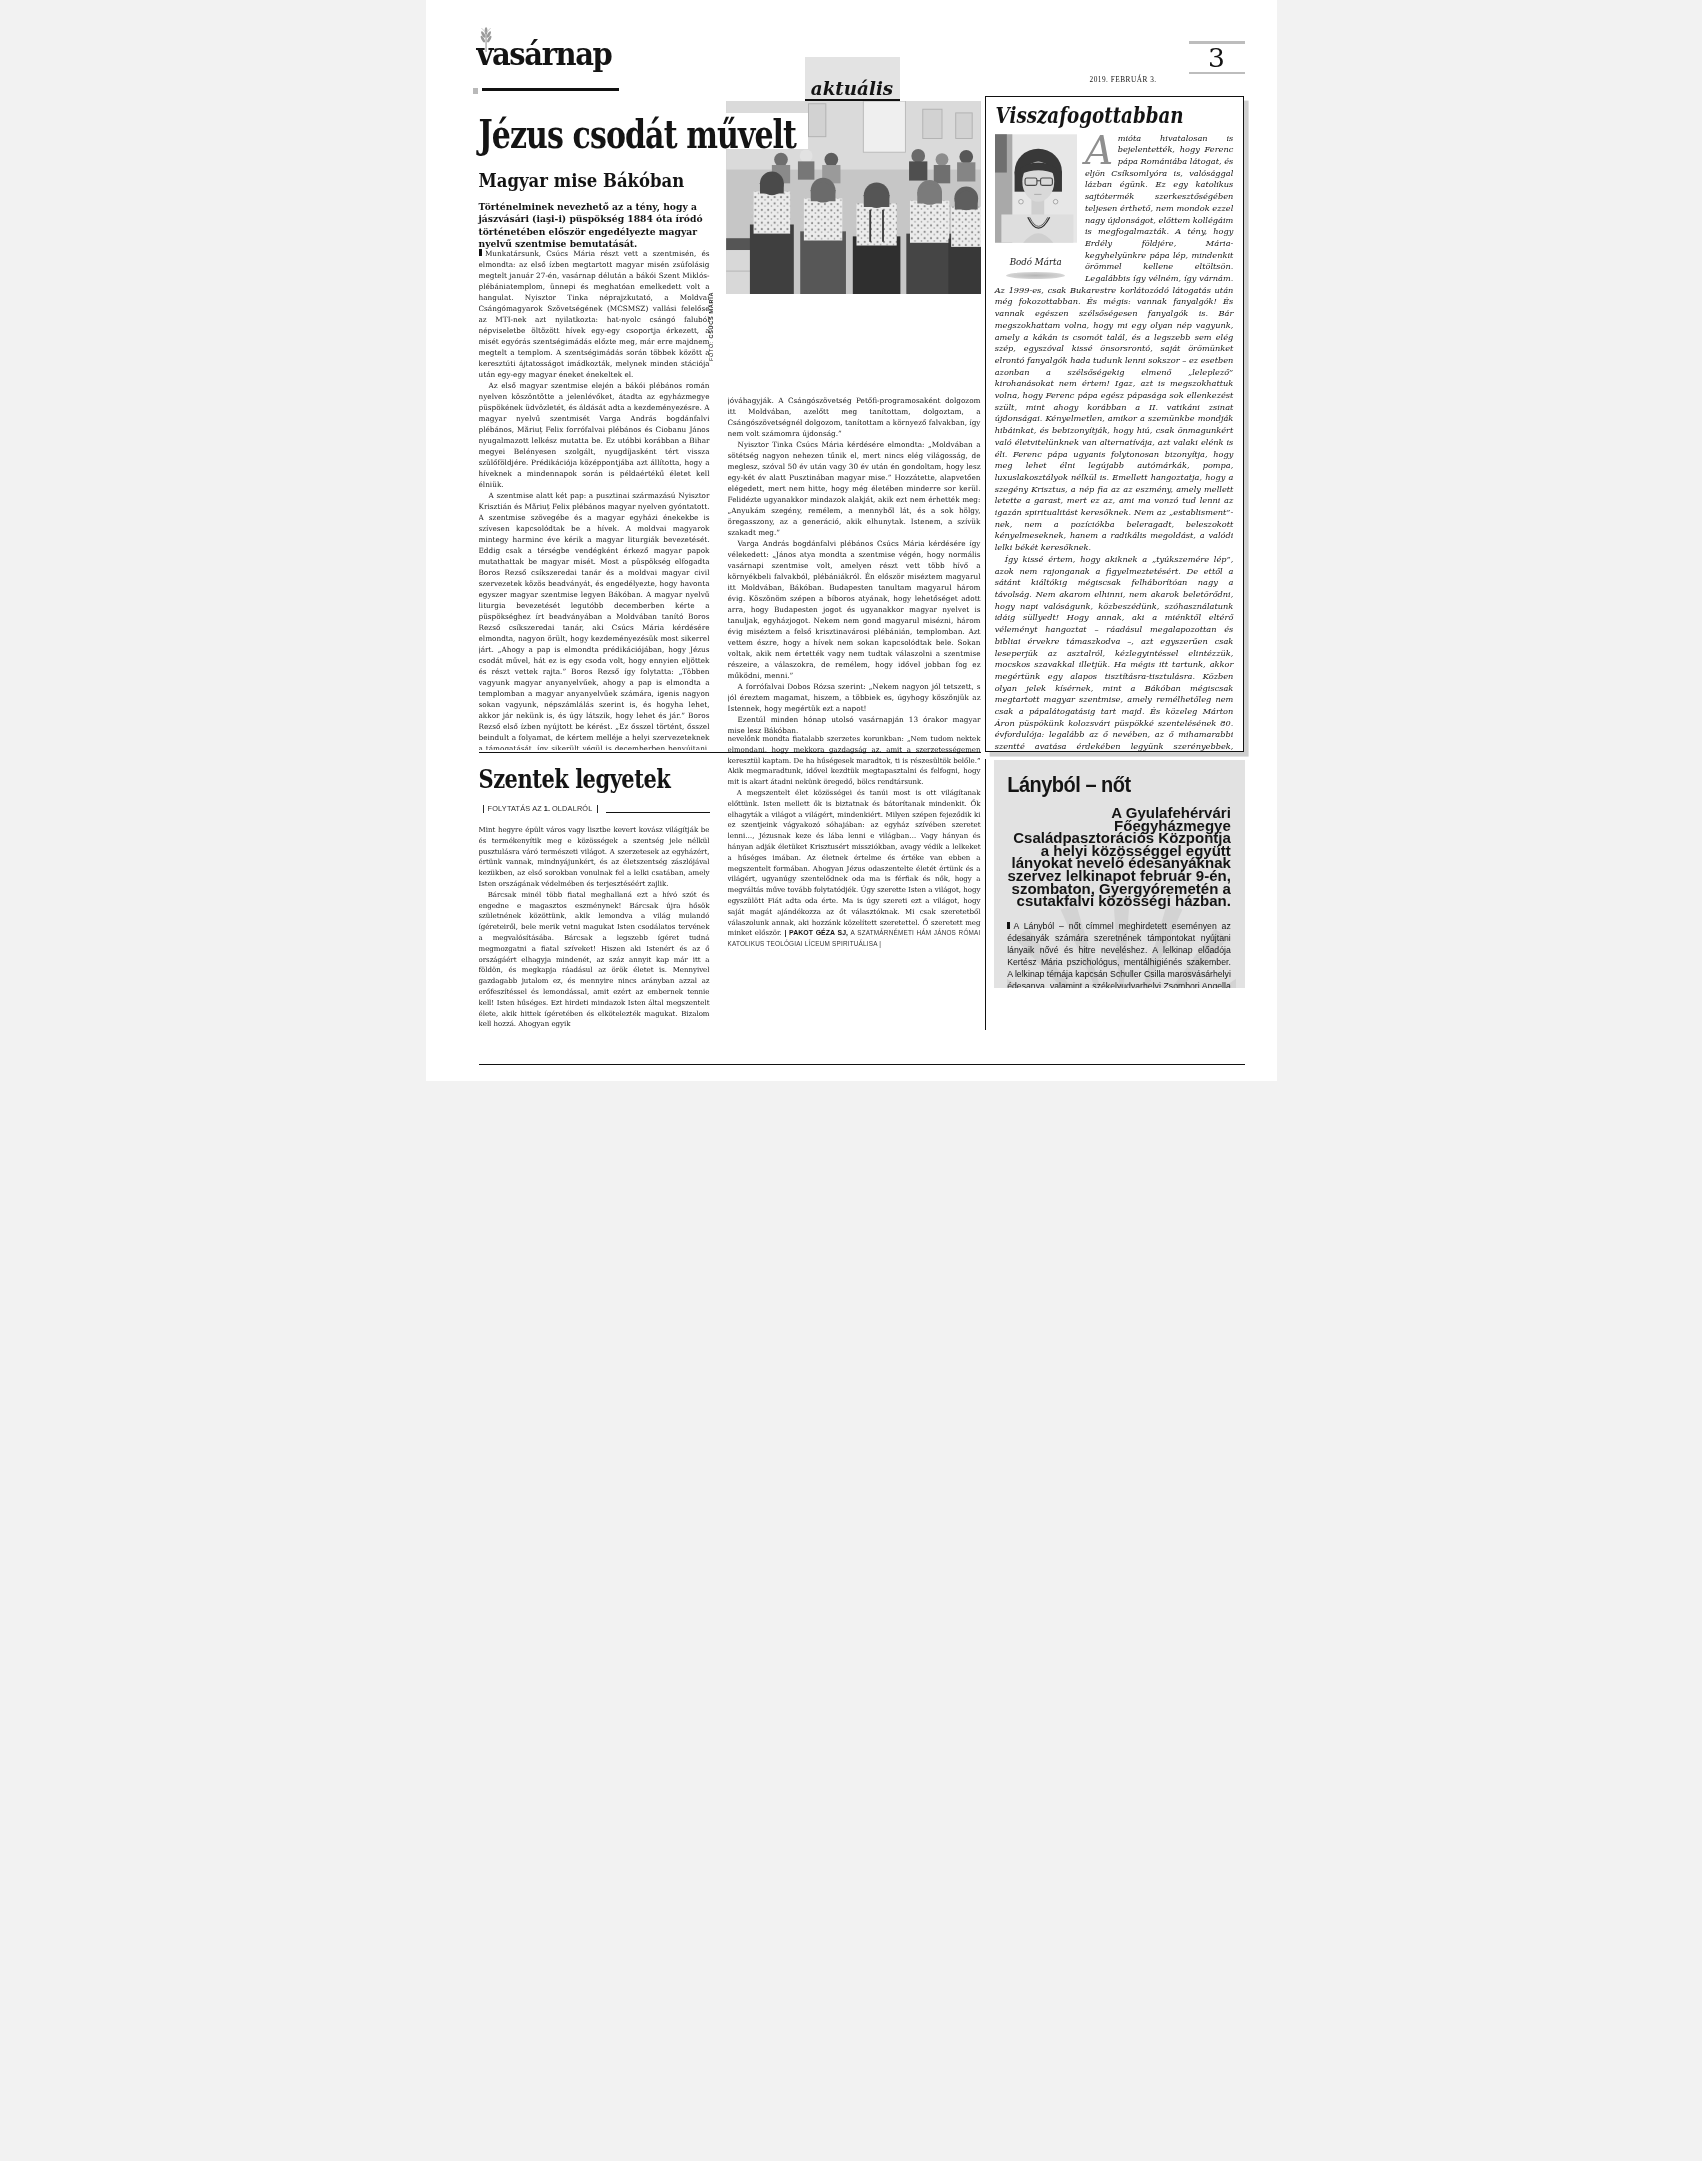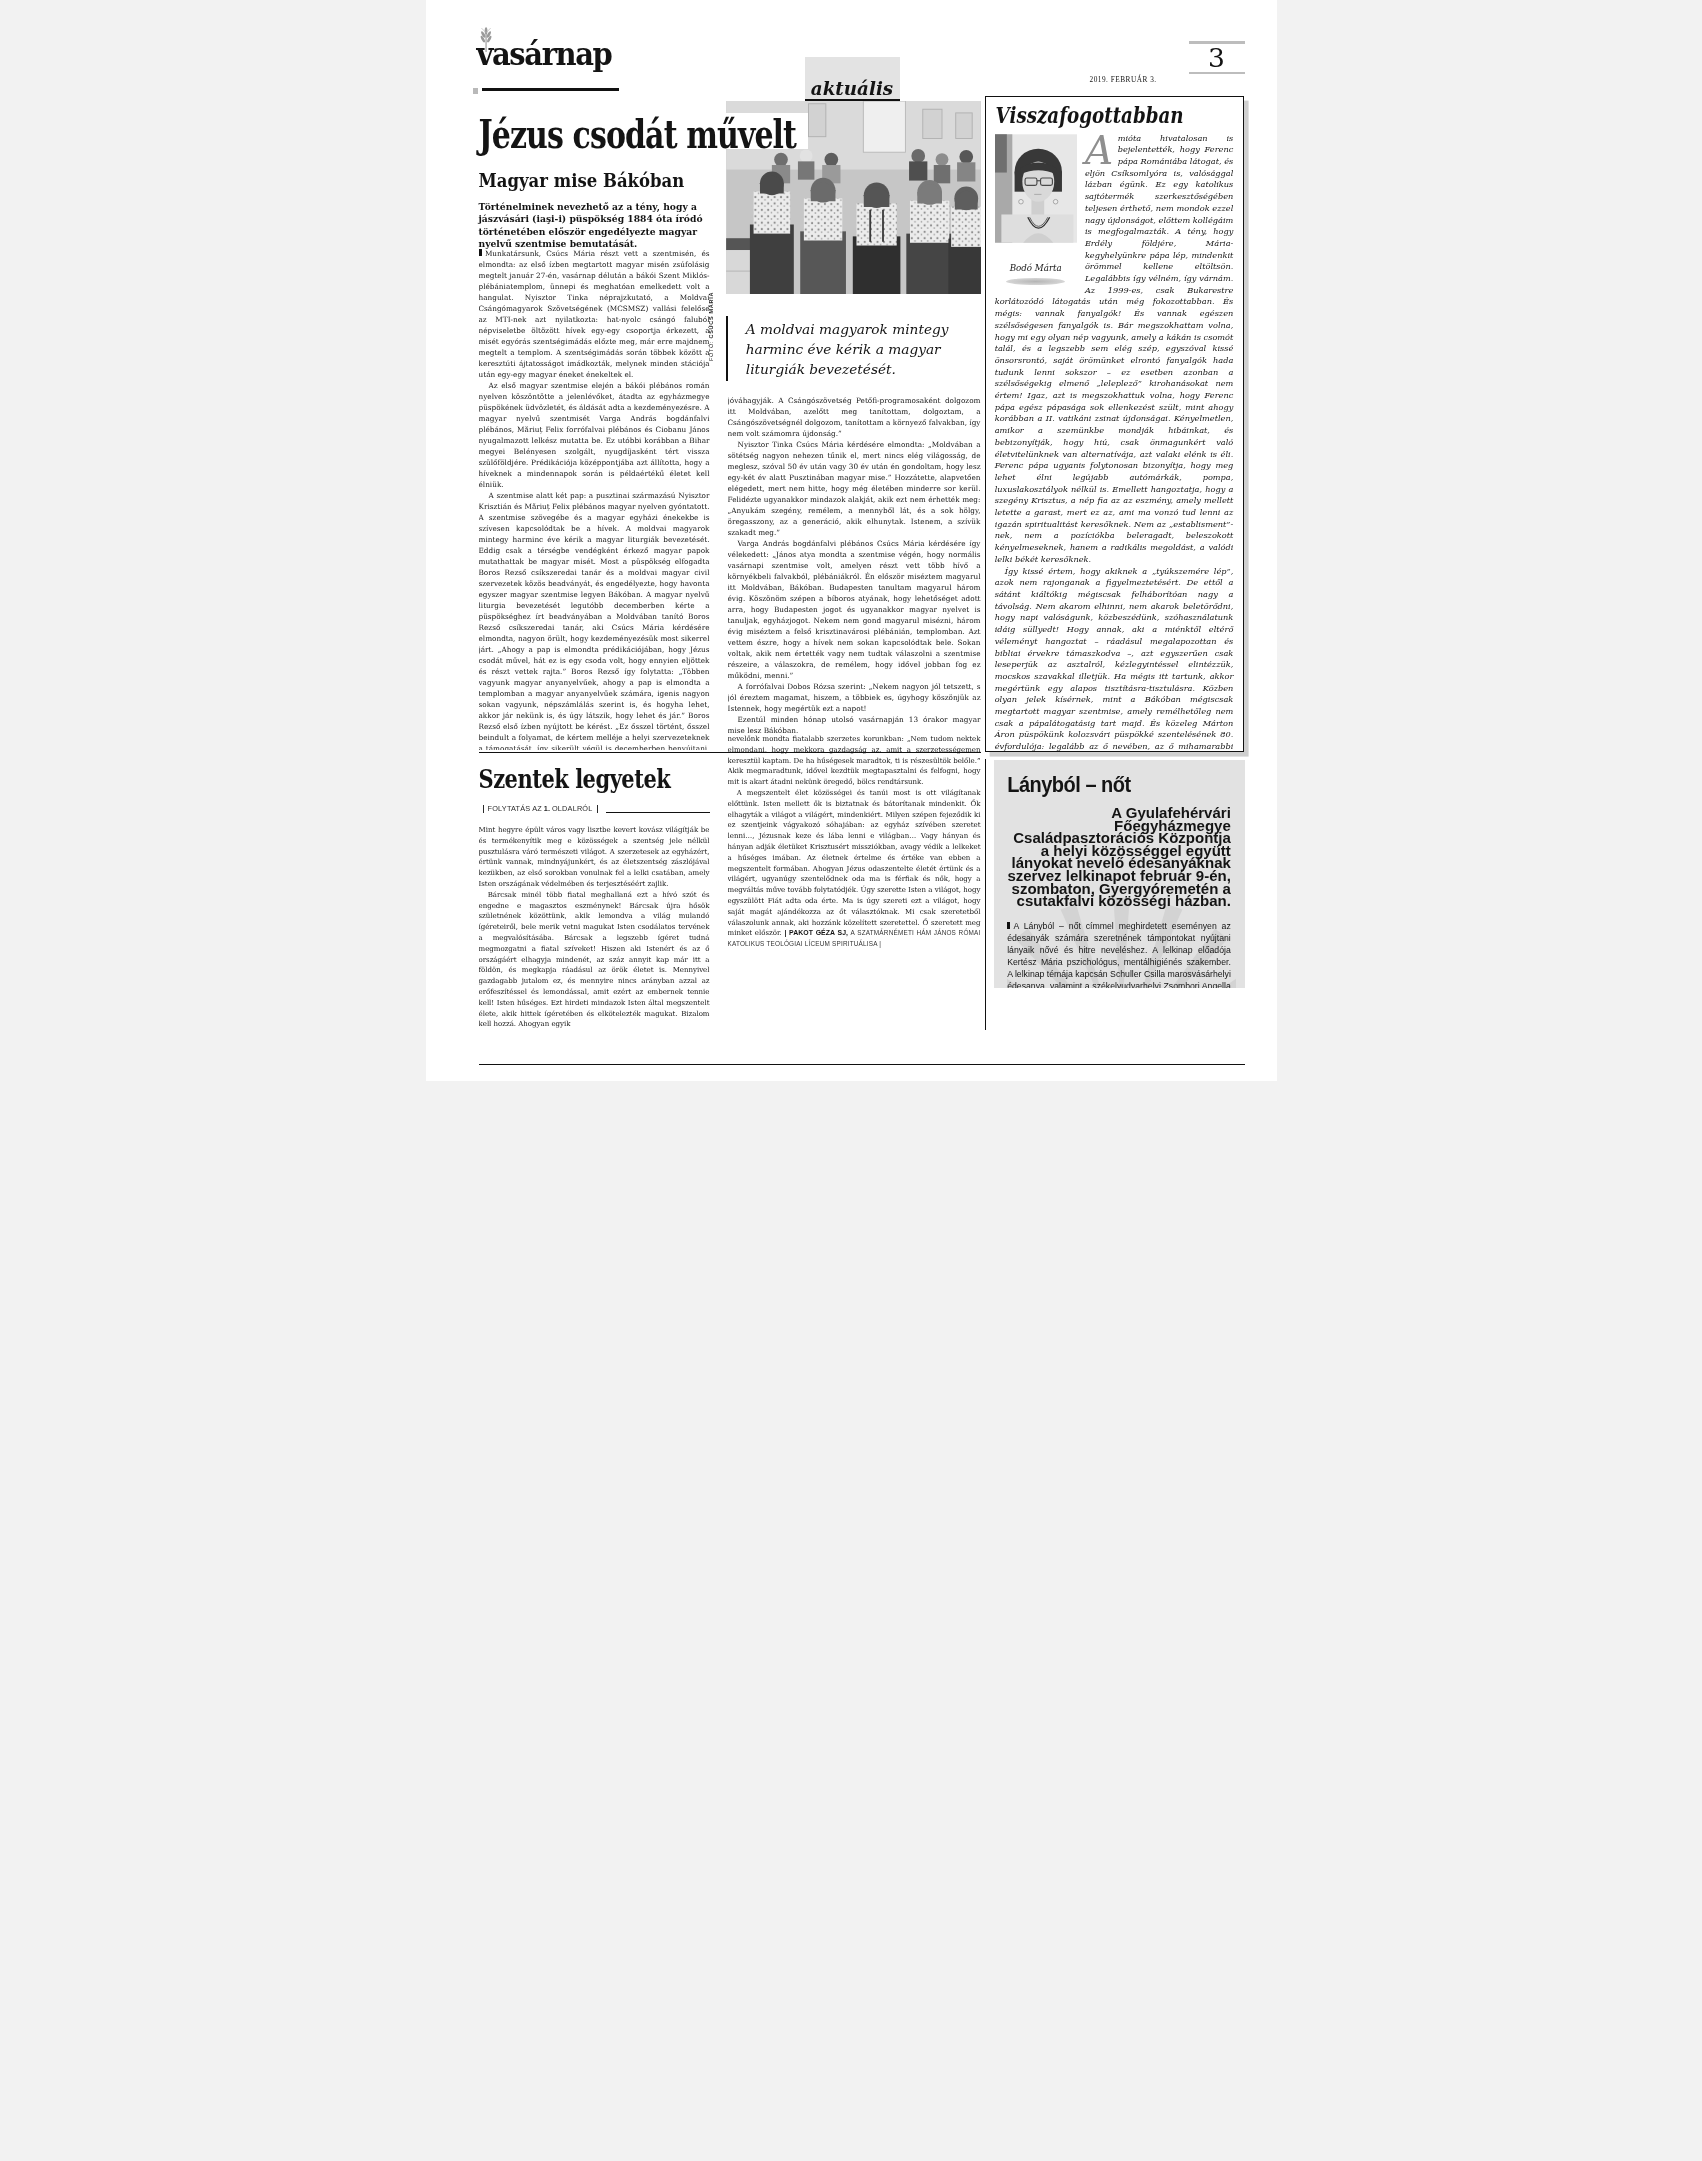--- a/index.html
+++ b/index.html
@@ -46,21 +46,21 @@
 
   .divider{background:#111;height:1.4px;}
 
   
   .opinion{left:559px;top:96px;width:259px;height:656px;border:1.4px solid #111;box-sizing:border-box;
            box-shadow:4.6px 4.6px 0 #cfcfcf;background:#fff;padding:5.5px 9.2px 4.6px 9.2px;overflow:hidden;}
   .opinion-title{font-style:italic;font-weight:bold;font-size:18.3px;display:inline-block;
                  transform:scaleY(1.18);transform-origin:top left;margin:0.9px 0 8.2px 0.9px;white-space:nowrap;}
   .op-figure{float:left;width:82px;margin:1.8px 8.2px 2.7px 0;}
   .op-photo{width:82px;height:109px;}
-  .op-caption{font-style:italic;font-size:8.7px;text-align:center;margin-top:20px;}
+  .op-caption{font-style:italic;font-size:8.7px;text-align:center;margin-top:14px;}
   .op-ellipse{width:59px;height:6.9px;border-radius:50%;background:radial-gradient(ellipse at center,#b5b5b5 0%,#d6d6d6 70%,rgba(255,255,255,0) 100%);margin:4.6px auto 0 auto;}
   .op-text{font-style:italic;font-size:8.2px;line-height:11.7px;text-align:justify;hyphens:auto;}
   .op-text p{margin:0;}
   .op-text p + p{text-indent:10px;}
   .dropcap{float:left;font-size:39px;line-height:0.8;color:#8f8f8f;margin:2.7px 4.6px 0 0;font-style:italic;font-weight:normal;}
 
   
   .headline2{left:53px;top:763px;font-size:21px;font-weight:bold;letter-spacing:-0.5px;display:inline-block;
              transform:scaleY(1.25);transform-origin:top left;white-space:nowrap;}
   .kicker{left:53px;top:804px;width:231px;display:flex;align-items:flex-end;
@@ -218,23 +218,20 @@
   </div>
 
   <div class="abs col1 bodytext" lang="hu">
     <p>
       <span class="pmarker"></span><span>Munkatársunk, Csúcs Mária részt vett a szentmisén, és elmondta: az első ízben megtartott magyar misén zsúfolásig megtelt január 27-én, vasárnap délután a bákói Szent Miklós-plébániatemplom, ünnepi és meghatóan emelkedett volt a hangulat. Nyisztor Tinka néprajzkutató, a Moldvai Csángómagyarok Szövetségének (MCSMSZ) vallási felelőse az MTI-nek azt nyilatkozta: hat-nyolc csángó faluból népviseletbe öltözött hívek egy-egy csoportja érkezett, a misét egyórás szentségimádás előzte meg, már erre majdnem megtelt a templom. A szentségimádás során többek között a keresztúti ájtatosságot imádkozták, melynek minden stációja után egy-egy magyar éneket énekeltek el.</span>
     </p>
     <p>Az első magyar szentmise elején a bákói plébános román nyelven köszöntötte a jelenlévőket, átadta az egyházmegye püspökének üdvözletét, és áldását adta a kezdeményezésre. A magyar nyelvű szentmisét Varga András bogdánfalvi plébános, Măriuț Felix forrófalvai plébános és Ciobanu János nyugalmazott lelkész mutatta be. Ez utóbbi korábban a Bihar megyei Belényesen szolgált, nyugdíjasként tért vissza szülőföldjére. Prédikációja középpontjába azt állította, hogy a híveknek a mindennapok során is példaértékű életet kell élniük.</p>
     <p>A szentmise alatt két pap: a pusztinai származású Nyisztor Krisztián és Măriuț Felix plébános magyar nyelven gyóntatott. A szentmise szövegébe és a magyar egyházi énekekbe is szívesen kapcsolódtak be a hívek. A moldvai magyarok mintegy harminc éve kérik a magyar liturgiák bevezetését. Eddig csak a térségbe vendégként érkező magyar papok mutathattak be magyar misét. Most a püspökség elfogadta Boros Rezső csíkszeredai tanár és a moldvai magyar civil szervezetek közös beadványát, és engedélyezte, hogy havonta egyszer magyar szentmise legyen Bákóban. A magyar nyelvű liturgia bevezetését legutóbb decemberben kérte a püspökséghez írt beadványában a Moldvában tanító Boros Rezső csíkszeredai tanár, aki Csúcs Mária kérdésére elmondta, nagyon örült, hogy kezdeményezésük most sikerrel járt. „Ahogy a pap is elmondta prédikációjában, hogy Jézus csodát művel, hát ez is egy csoda volt, hogy ennyien eljöttek és részt vettek rajta.” Boros Rezső így folytatta: „Többen vagyunk magyar anyanyelvűek, ahogy a pap is elmondta a templomban a magyar anyanyelvűek számára, igenis nagyon sokan vagyunk, népszámlálás szerint is, és hogyha lehet, akkor jár nekünk is, és úgy látszik, hogy lehet és jár.” Boros Rezső első ízben nyújtott be kérést. „Ez ősszel történt, ősszel beindult a folyamat, de kértem melléje a helyi szervezeteknek a támogatását, így sikerült végül is decemberben benyújtani, és akkor hát visszaírtak januárban, hogy</p>
   </div>
 
-  <div class="abs pullquote">
-    <div class="pullquote-text">A moldvai magyarok mintegy harminc éve kérik a magyar liturgiák bevezetését.</div>
-  </div>
 
   <div class="abs col2 bodytext" lang="hu">
     <p>jóváhagyják. A Csángószövetség Petőfi-programosaként dolgozom itt Moldvában, azelőtt meg tanítottam, dolgoztam, a Csángószövetségnél dolgozom, tanítottam a környező falvakban, így nem volt számomra újdonság.”</p>
     <p>Nyisztor Tinka Csúcs Mária kérdésére elmondta: „Moldvában a sötétség nagyon nehezen tűnik el, mert nincs elég világosság, de meglesz, szóval 50 év után vagy 30 év után én gondoltam, hogy lesz egy-két év alatt Pusztinában magyar mise.” Hozzátette, alapvetően elégedett, mert nem hitte, hogy még életében minderre sor kerül. Felidézte ugyanakkor mindazok alakját, akik ezt nem érhették meg: „Anyukám szegény, remélem, a mennyből lát, és a sok hölgy, öregasszony, az a generáció, akik elhunytak. Istenem, a szívük szakadt meg.”</p>
     <p>Varga András bogdánfalvi plébános Csúcs Mária kérdésére így vélekedett: „János atya mondta a szentmise végén, hogy normális vasárnapi szentmise volt, amelyen részt vett több hívő a környékbeli falvakból, plébániákról. Én először miséztem magyarul itt Moldvában, Bákóban. Budapesten tanultam magyarul három évig. Köszönöm szépen a bíboros atyának, hogy lehetőséget adott arra, hogy Budapesten jogot és ugyanakkor magyar nyelvet is tanuljak, egyházjogot. Nekem nem gond magyarul misézni, három évig miséztem a felső krisztinavárosi plébánián, templomban. Azt vettem észre, hogy a hívek nem sokan kapcsolódtak bele. Sokan voltak, akik nem értették vagy nem tudtak válaszolni a szentmise részeire, a válaszokra, de remélem, hogy idővel jobban fog ez működni, menni.”</p>
     <p>A forrófalvai Dobos Rózsa szerint: „Nekem nagyon jól tetszett, s jól éreztem magamat, hiszem, a többiek es, úgyhogy köszönjük az Istennek, hogy megértük ezt a napot!</p>
     <p>Ezentúl minden hónap utolsó vasárnapján 13 órakor magyar mise lesz Bákóban.</p>
   </div>
 
   <div class="abs divider" style="left:53px;top:752px;width:502px;"></div>

